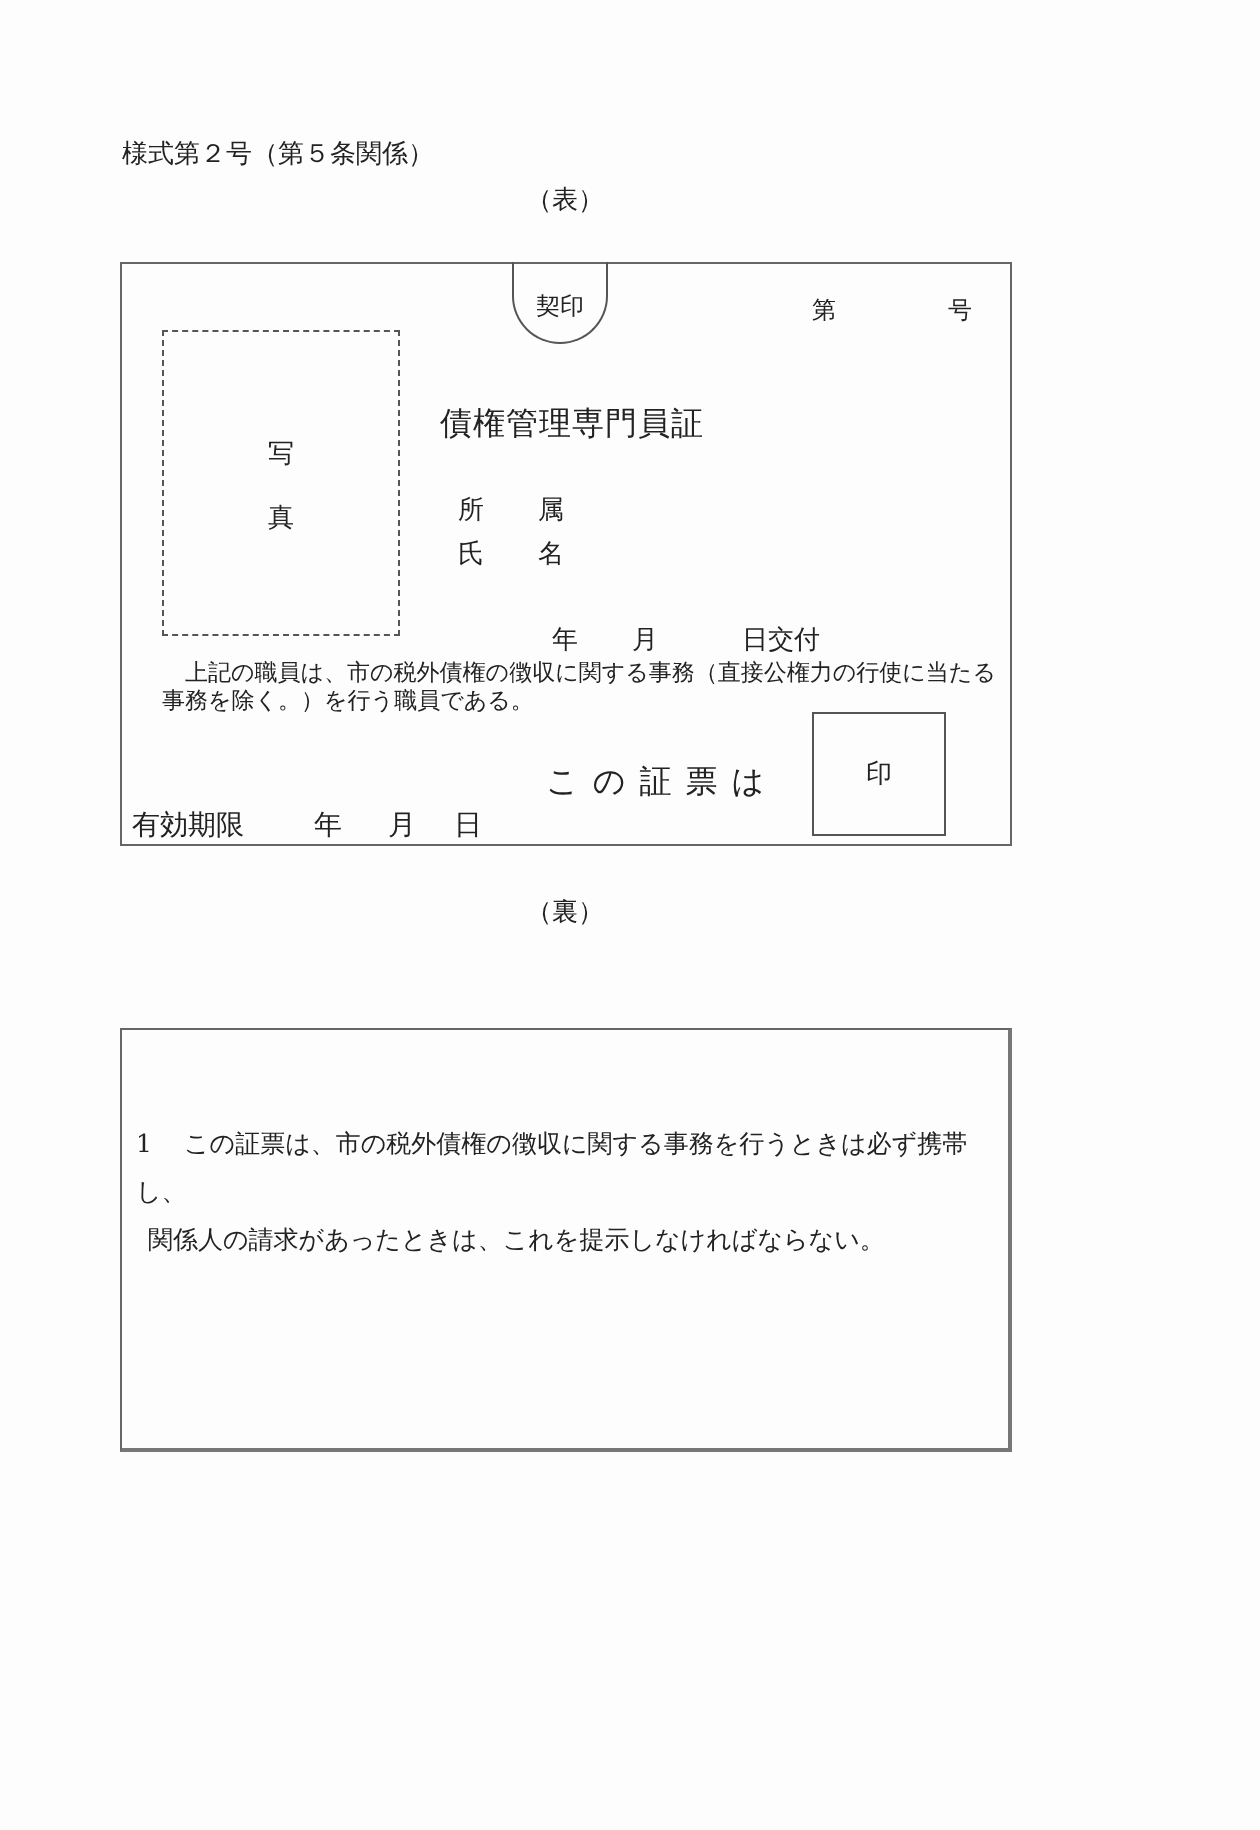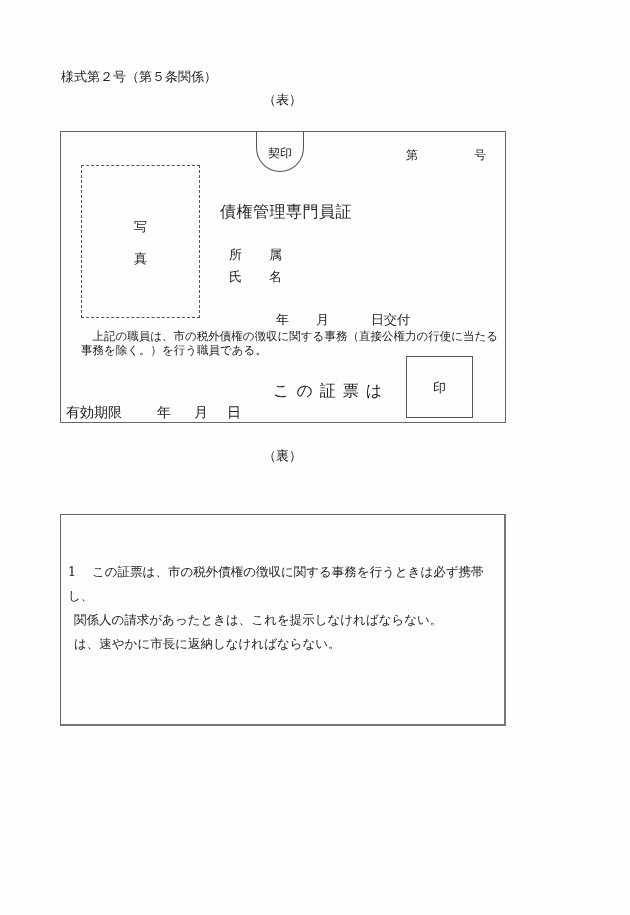--- a/index.html
+++ b/index.html
@@ -74,16 +74,15 @@
 
 <div class="card back">
   <div class="notes">
     <div class="note">
       <div><span class="num">1</span><span>この証票は、市の税外債権の徴収に関する事務を行うときは必ず携帯し、</span></div>
       <div style="padding-left:6px">関係人の請求があったときは、これを提示しなければならない。</div>
     </div>
     <div class="note">
     </div>
     <div class="note">
-      <div style="padding-left:6px">は、速やかに市長に返納しなければならない。</div>
     </div>
   </div>
 </div>
 
 </body></html>

